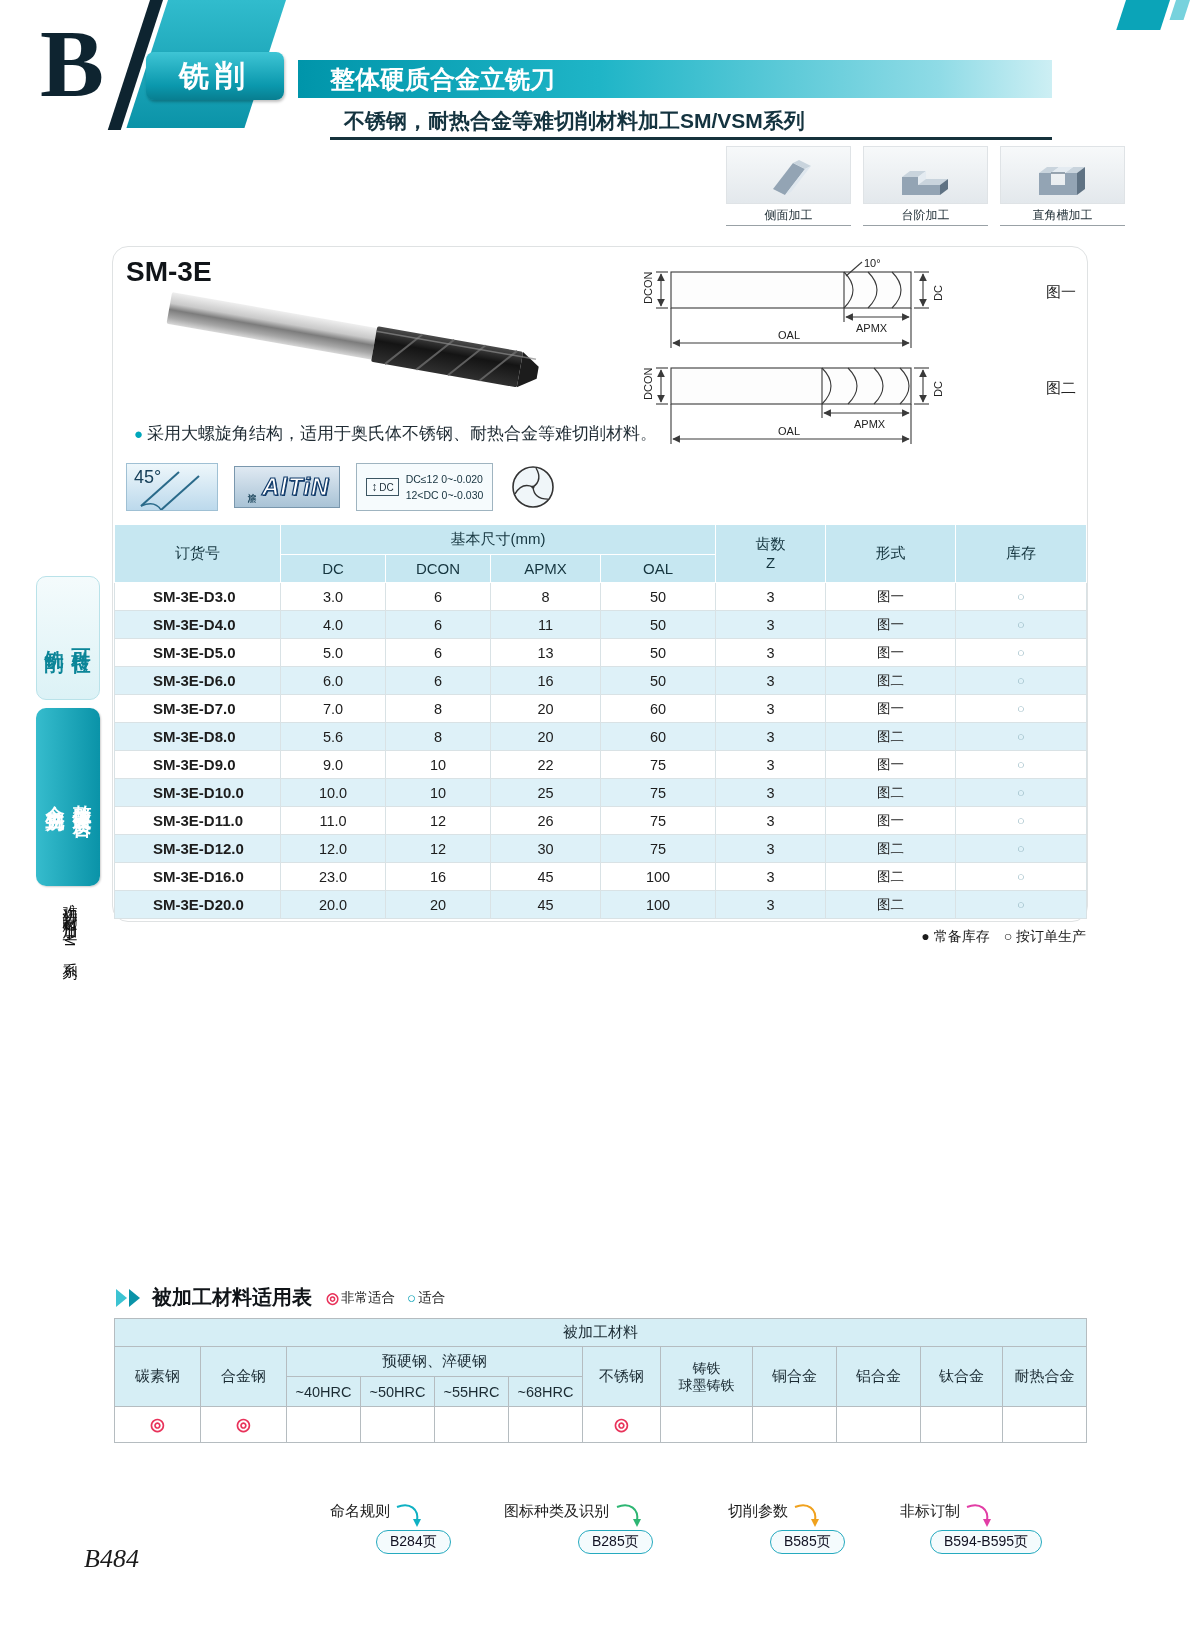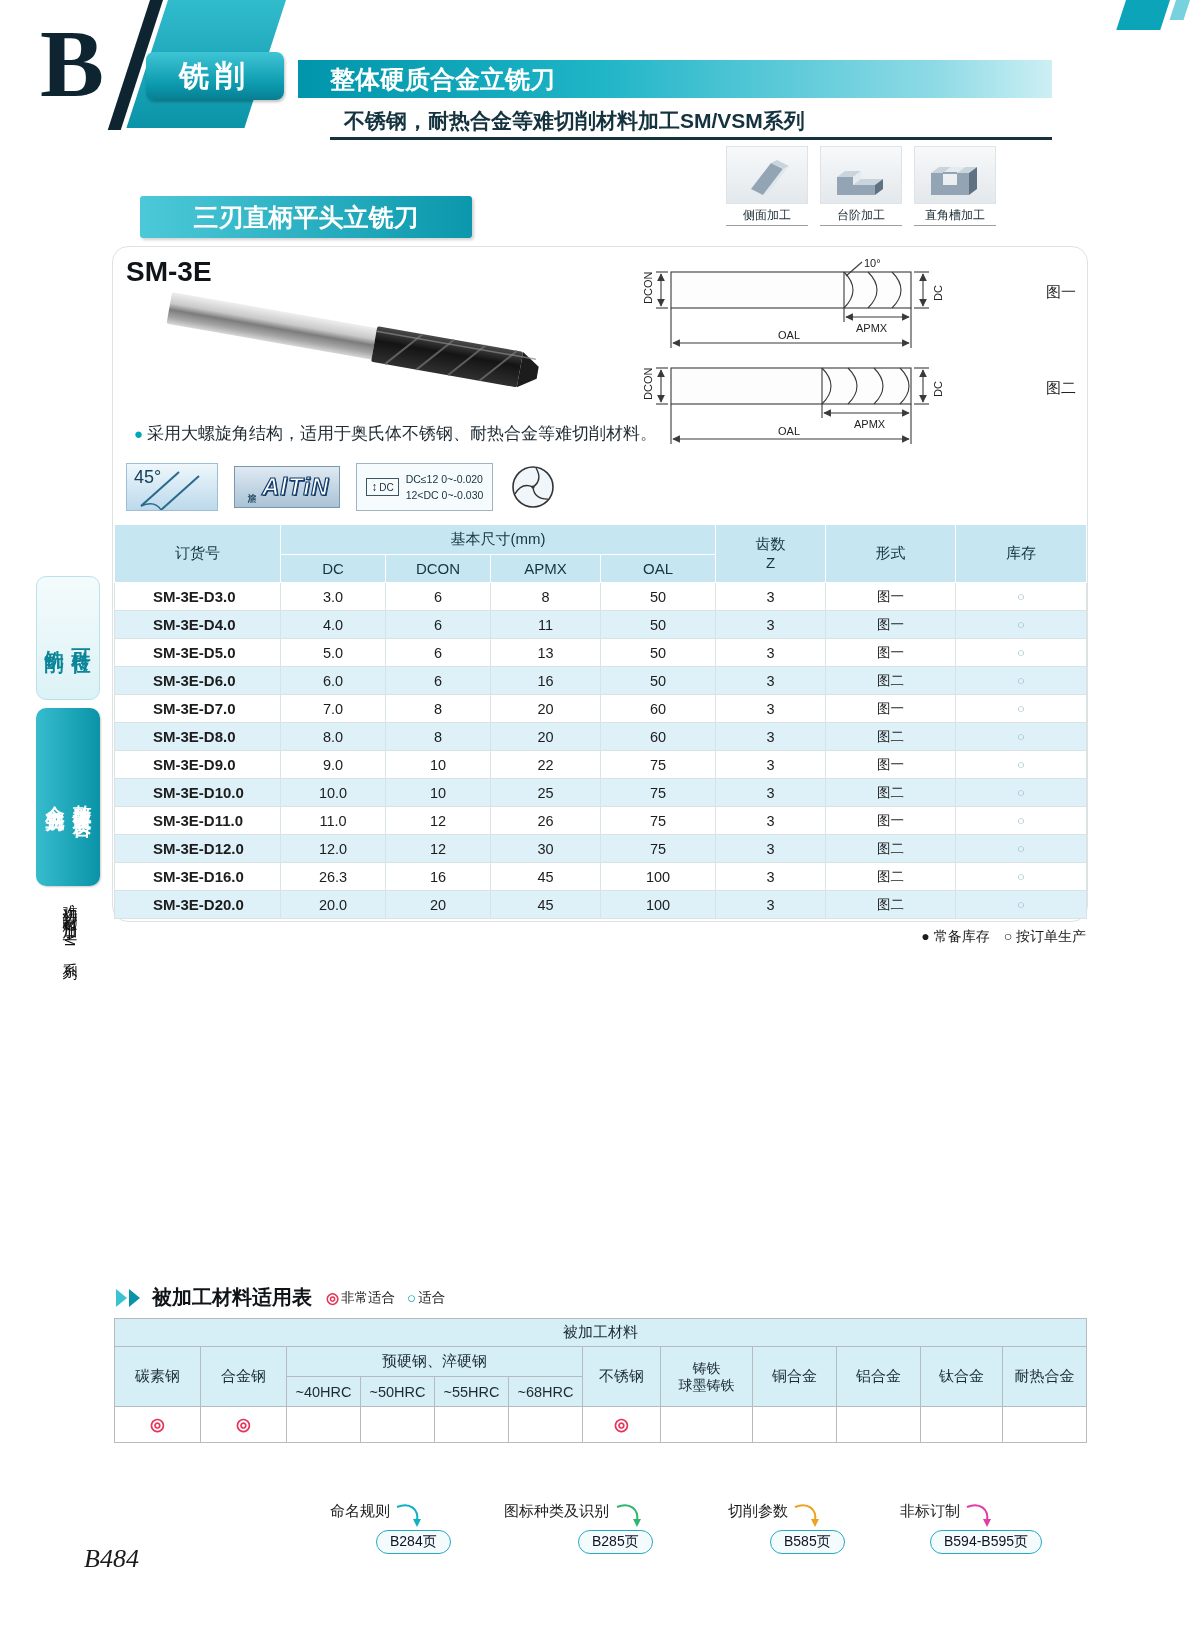--- a/index.html
+++ b/index.html
@@ -13,21 +13,21 @@
   .badge-milling{position:absolute;left:146px;top:52px;width:138px;height:48px;border-radius:8px;background:linear-gradient(180deg,#3ec5d5 0%,#0b98ad 70%,#087e90 100%);color:#fff;font-size:30px;font-weight:bold;text-align:center;line-height:48px;letter-spacing:6px;z-index:3;box-shadow:1px 2px 3px rgba(0,0,0,.25);}
   .tr1{position:absolute;left:1126px;top:0;width:44px;height:30px;background:#0ba4b8;transform:skewX(-18deg);transform-origin:top left;}
   .tr2{position:absolute;left:1176px;top:0;width:14px;height:20px;background:#77d2dd;transform:skewX(-18deg);transform-origin:top left;}
 
   .title-bar{position:absolute;left:298px;top:60px;width:754px;height:38px;line-height:38px;padding-left:32px;font-size:25px;font-weight:bold;color:#fff;background:linear-gradient(90deg,#0095aa 0%,#1fb5c7 40%,#8fdbe6 85%,#cdeff4 100%);}
   .subtitle{position:absolute;left:330px;top:102px;width:722px;height:38px;line-height:38px;padding-left:14px;font-size:21px;font-weight:bold;color:#14333f;border-bottom:3px solid #16323c;}
   .section-title{position:absolute;left:140px;top:196px;width:332px;height:42px;line-height:42px;text-align:center;font-size:25px;font-weight:bold;color:#fff;background:linear-gradient(90deg,#4cc9d8,#0b97ac);border-radius:3px;box-shadow:2px 2px 3px rgba(0,0,0,.18);}
 
   
   .machining-row{position:absolute;left:726px;top:146px;display:flex;gap:12px;}
-  .tile{width:82px;}
+  .tile{width:125px;}
   .tile-icon{height:58px;background:linear-gradient(180deg,#f7f9fa,#e3e8ec);border:1px solid #dfe3e6;display:flex;align-items:center;justify-content:center;}
   .tile-label{height:22px;line-height:22px;font-size:12px;color:#1c2b33;text-align:center;border-bottom:1px solid #99a1a6;}
 
   
   .frame{position:absolute;left:112px;top:246px;width:976px;height:676px;border:1px solid #dfe2e3;border-radius:16px;}
   .model{position:absolute;left:126px;top:256px;font-size:28px;font-weight:bold;color:#101418;}
   .photo{position:absolute;left:148px;top:286px;width:430px;height:130px;}
   .diagrams{position:absolute;left:616px;top:256px;width:500px;height:212px;}
   .note{position:absolute;left:126px;top:422px;font-size:17px;color:#1f2b33;margin-left:8px;}
   .note .dot{color:#00a7bb;margin-right:4px;font-size:15px;}
@@ -98,21 +98,20 @@
 
   <div class="band-teal"></div>
   <div class="slash-dark"></div>
   <div class="letter-b">B</div>
   <div class="badge-milling">铣削</div>
   <div class="tr1"></div>
   <div class="tr2"></div>
 
   <div class="title-bar">整体硬质合金立铣刀</div>
   <div class="subtitle">不锈钢，耐热合金等难切削材料加工SM/VSM系列</div>
-  <div class="section-title">三刃直柄平头立铣刀</div>
 
   <div class="machining-row">
     <div class="tile">
       <div class="tile-icon">
         <svg width="64" height="44" viewBox="0 0 64 44">
           <polygon points="16,36 36,10 48,16 28,42" fill="#93a4b4"></polygon>
           <polygon points="36,10 42,7 54,13 48,16" fill="#c9d4dd"></polygon>
           <polygon points="48,16 54,13 34,39 28,42" fill="#dfe7ee"></polygon>
         </svg>
       </div>
@@ -350,21 +349,21 @@
           <td class="c-dc">7.0</td>
           <td class="c-dcon">8</td>
           <td class="c-apmx">20</td>
           <td class="c-oal">60</td>
           <td class="c-z">3</td>
           <td class="c-form">图一</td>
           <td class="c-stock">○</td>
         </tr>
         <tr>
           <td class="c-order">SM-3E-D8.0</td>
-          <td class="c-dc">8.0</td>
+          <td class="c-dc">5.6</td>
           <td class="c-dcon">8</td>
           <td class="c-apmx">20</td>
           <td class="c-oal">60</td>
           <td class="c-z">3</td>
           <td class="c-form">图二</td>
           <td class="c-stock">○</td>
         </tr>
         <tr>
           <td class="c-order">SM-3E-D9.0</td>
           <td class="c-dc">9.0</td>
@@ -400,21 +399,21 @@
           <td class="c-dc">12.0</td>
           <td class="c-dcon">12</td>
           <td class="c-apmx">30</td>
           <td class="c-oal">75</td>
           <td class="c-z">3</td>
           <td class="c-form">图二</td>
           <td class="c-stock">○</td>
         </tr>
         <tr>
           <td class="c-order">SM-3E-D16.0</td>
-          <td class="c-dc">26.3</td>
+          <td class="c-dc">23.0</td>
           <td class="c-dcon">16</td>
           <td class="c-apmx">45</td>
           <td class="c-oal">100</td>
           <td class="c-z">3</td>
           <td class="c-form">图二</td>
           <td class="c-stock">○</td>
         </tr>
         <tr>
           <td class="c-order">SM-3E-D20.0</td>
           <td class="c-dc">20.0</td>

